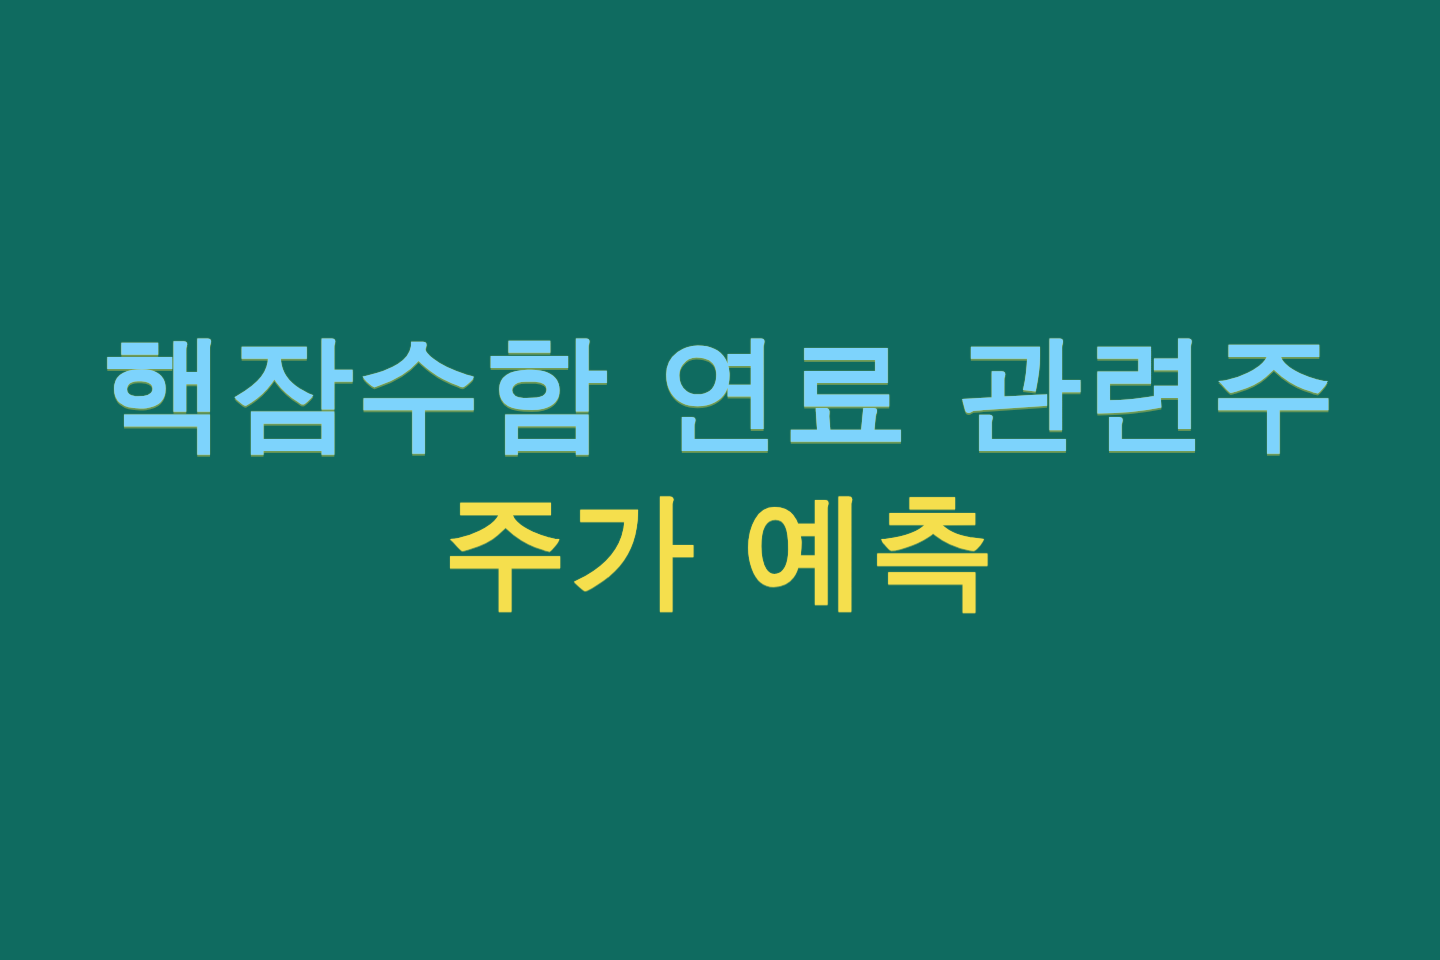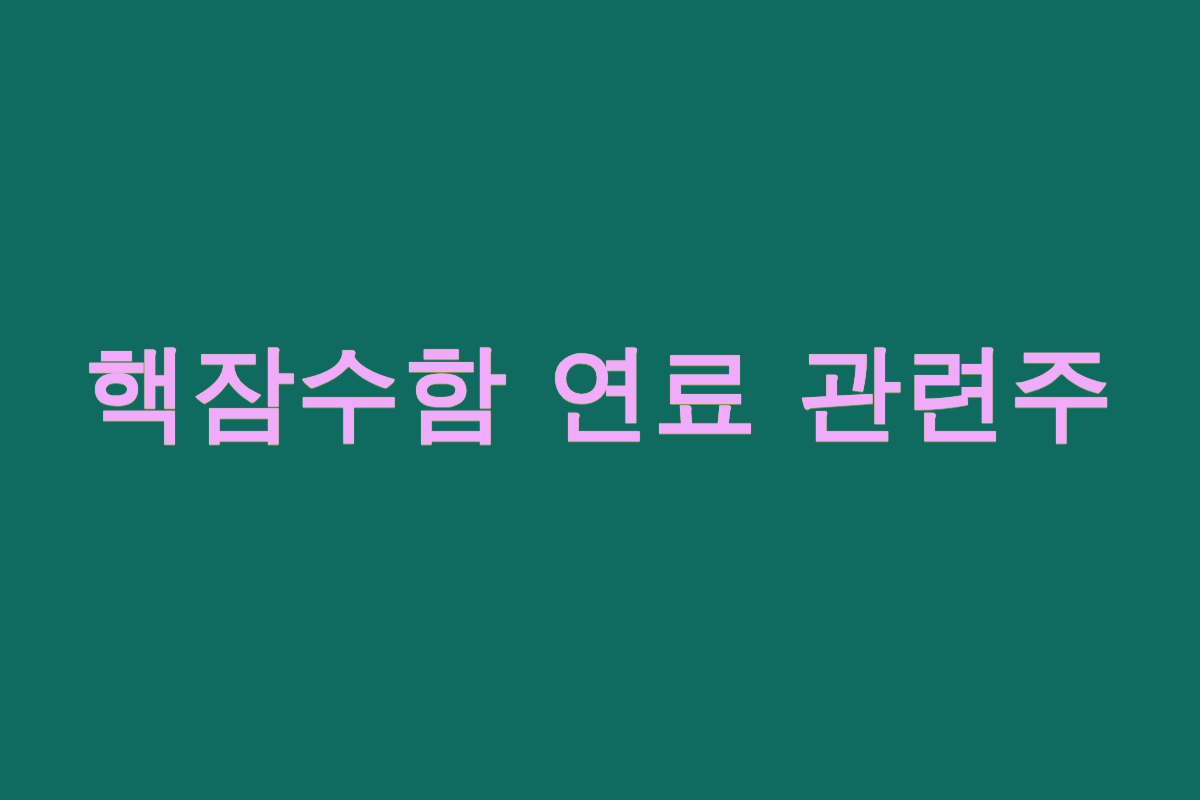--- a/index.html
+++ b/index.html
@@ -63,18 +63,19 @@
     margin-top: 4px;
   }
 </style>
 </head>
 <body>
 
 <div id="thumbnail-canvas" style="background-color: rgb(15, 107, 96);">
 
   <div id="headline-block">
 
-    <span class="headline-line headline-line-1" style="color: #f0abfc; margin-top: 29px;">핵잠수함 연료 관련주</span>
+    <span class="headline-line headline-line-1" style="color: #7dd3fc; margin-top: 29px;">핵잠수함 연료 관련주</span>
 
+    <span class="headline-line headline-line-2" style="color: rgb(245, 223, 77);">주가 예측</span>
 
   </div>
 
 </div>
 
 </body></html>

